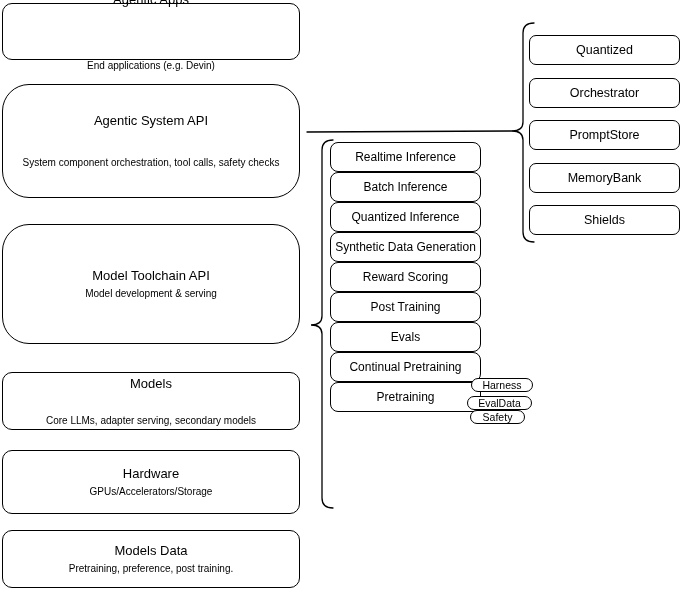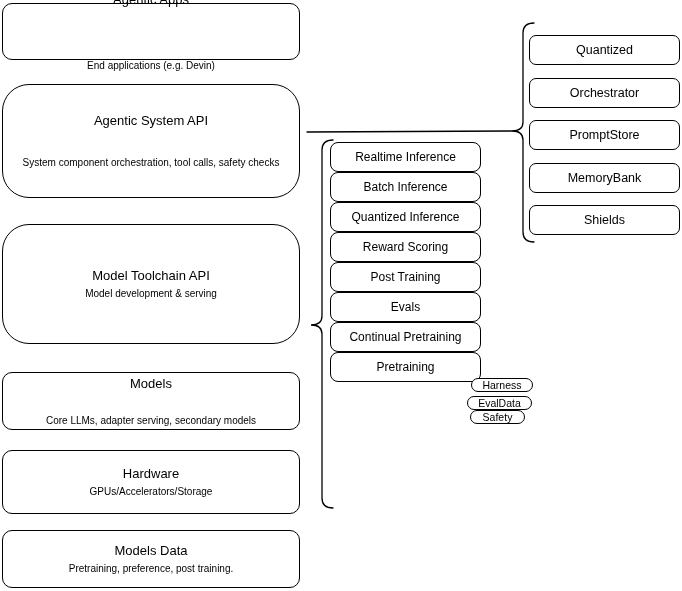--- a/index.html
+++ b/index.html
@@ -107,20 +107,21 @@
   <svg class="connector-layer" viewBox="0 0 682 591" xmlns="http://www.w3.org/2000/svg">
     <path d="M 307 132 L 512 131" fill="none" stroke="#000000" stroke-width="1.3" stroke-linecap="round"></path>
     <path d="M 534 23 Q 523 23 523 33 L 523 122 Q 523 131 512 131 Q 523 131 523 140 L 523 232 Q 523 242 534 242" fill="none" stroke="#000000" stroke-width="1.3" stroke-linecap="round"></path>
     <path d="M 333 140 Q 322 140 322 150 L 322 316 Q 322 325 311 325 Q 322 325 322 334 L 322 498 Q 322 508 333 508" fill="none" stroke="#000000" stroke-width="1.3" stroke-linecap="round"></path>
   </svg>
 
   <div class="toolchain-col">
     <div class="toolchain-item">Realtime Inference</div>
     <div class="toolchain-item">Batch Inference</div>
     <div class="toolchain-item">Quantized Inference</div>
+    <div class="toolchain-item">Synthetic Data Generation</div>
     <div class="toolchain-item">Reward Scoring</div>
     <div class="toolchain-item">Post Training</div>
     <div class="toolchain-item">Evals</div>
     <div class="toolchain-item">Continual Pretraining</div>
     <div class="toolchain-item">Pretraining</div>
   </div>
 
   <div class="eval-tag tag0">Harness</div>
   <div class="eval-tag tag1">EvalData</div>
   <div class="eval-tag tag2">Safety</div>

